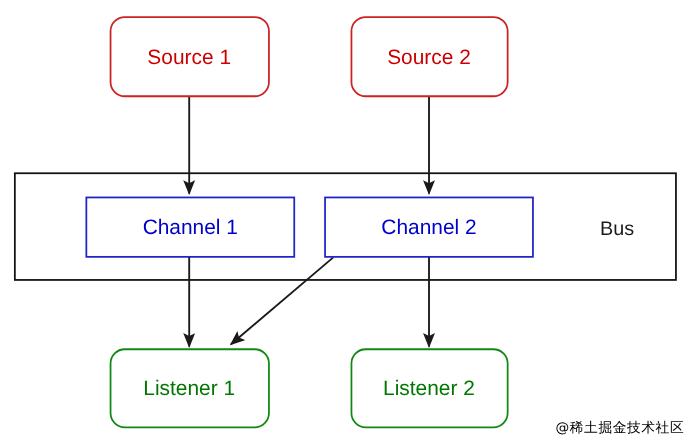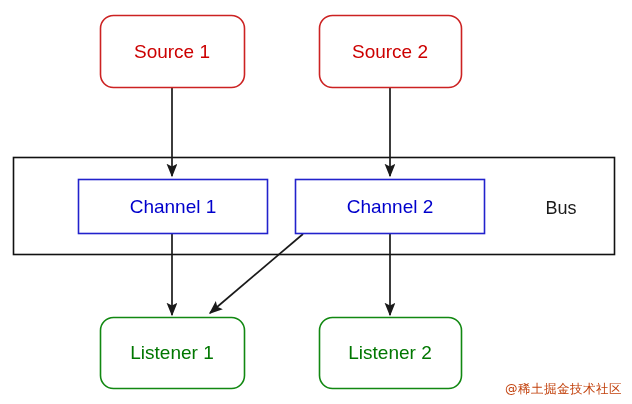--- a/index.html
+++ b/index.html
@@ -56,21 +56,21 @@
     stroke: #1a1a1a;
     stroke-width: 1.7;
     fill: none;
   }
   .watermark {
     position: absolute;
     right: 10px;
     bottom: 6px;
     font-family: "DejaVu Sans", sans-serif;
     font-size: 12.5px;
-    color: #c2410c;
+    color: #000000;
     letter-spacing: 0.5px;
     user-select: none;
   }
 </style>
 </head>
 <body>
 
 <div id="canvas">
 
   <svg class="diagram" viewBox="0 0 632 404">

